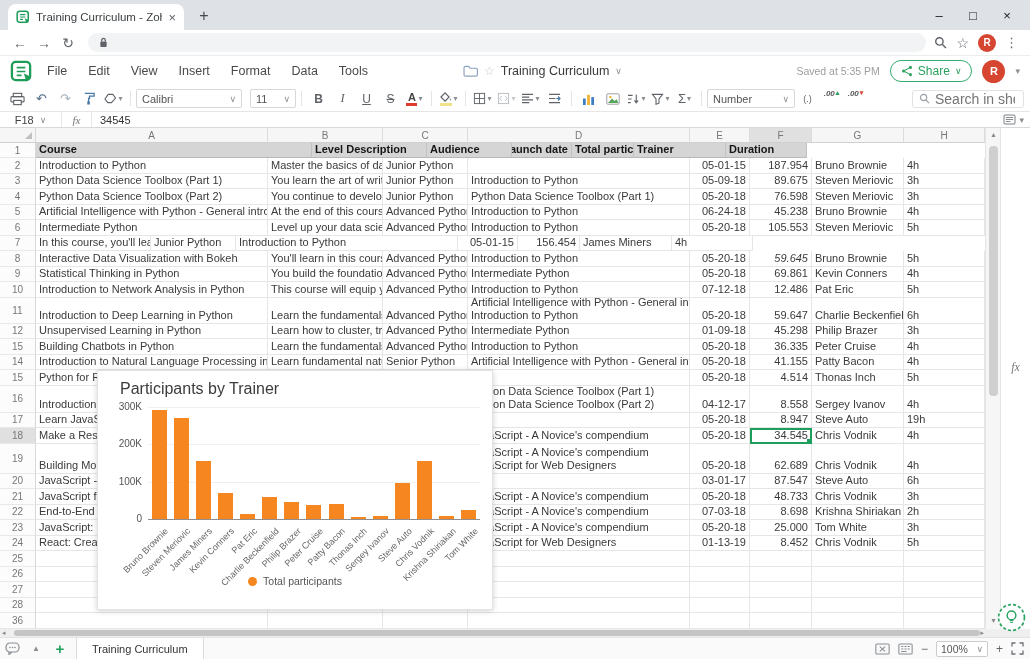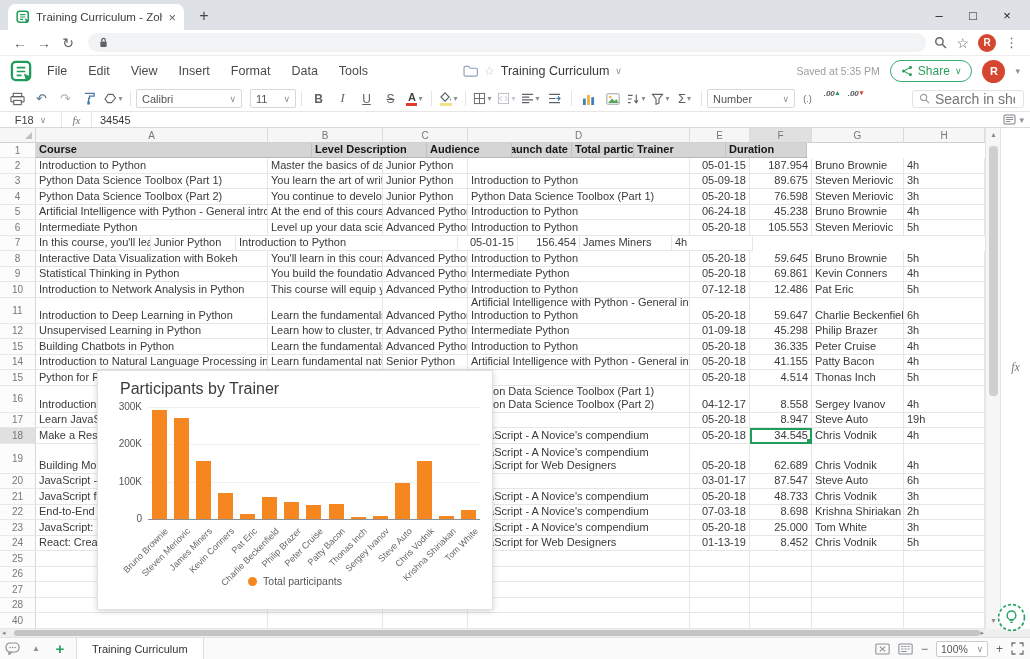--- a/index.html
+++ b/index.html
@@ -670,21 +670,21 @@
           <div class="cell" style="width: 232px;"></div>
           <div class="cell" style="width: 115px;"></div>
           <div class="cell" style="width: 85px;"></div>
           <div class="cell" style="width: 222px;"></div>
           <div class="cell right" style="width: 60px;"></div>
           <div class="cell right" style="width: 62px;"></div>
           <div class="cell" style="width: 92px;"></div>
           <div class="cell" style="width: 81px;"></div>
         </div>
         <div class="row" style="height: 15.5px;">
-          <div class="gut">40</div>
+          <div class="gut">36</div>
           <div class="cell" style="width: 232px;"></div>
           <div class="cell" style="width: 115px;"></div>
           <div class="cell" style="width: 85px;"></div>
           <div class="cell" style="width: 222px;"></div>
           <div class="cell right" style="width: 60px;"></div>
           <div class="cell right" style="width: 62px;"></div>
           <div class="cell" style="width: 92px;"></div>
           <div class="cell" style="width: 81px;"></div>
         </div>
       </div>

